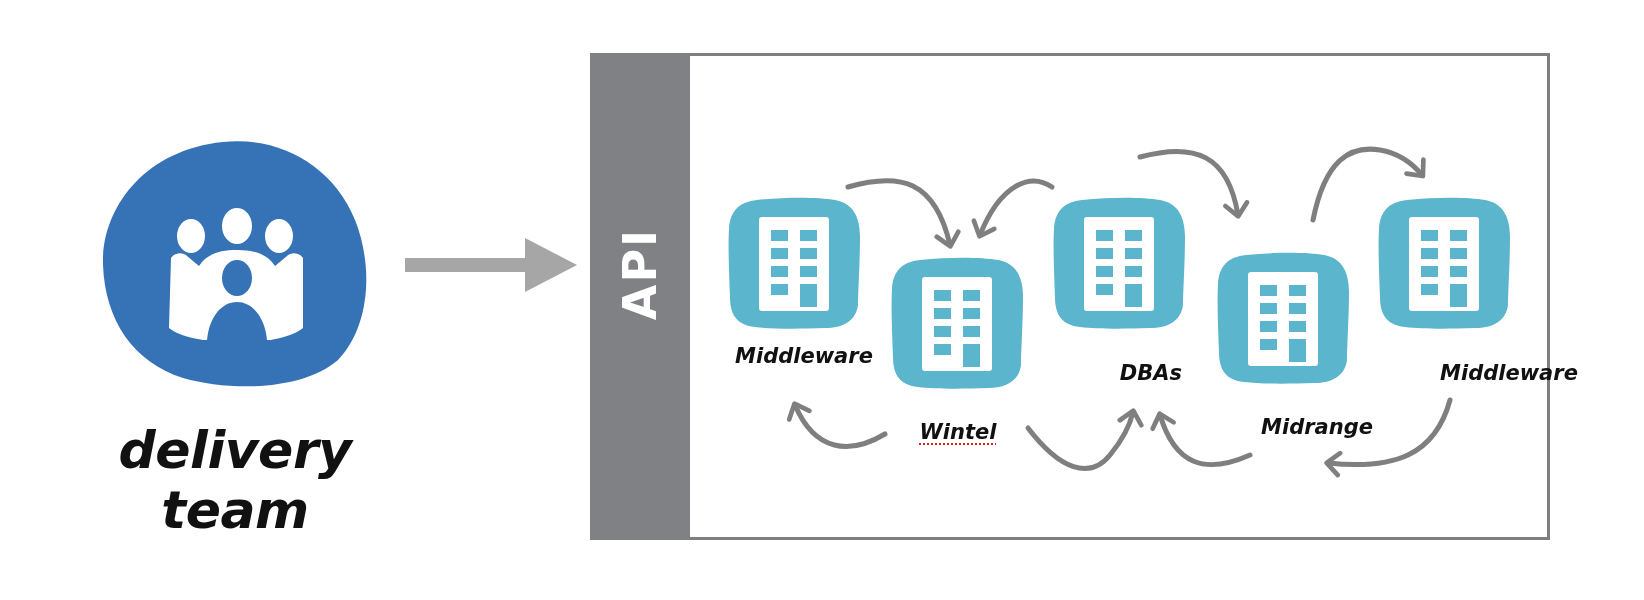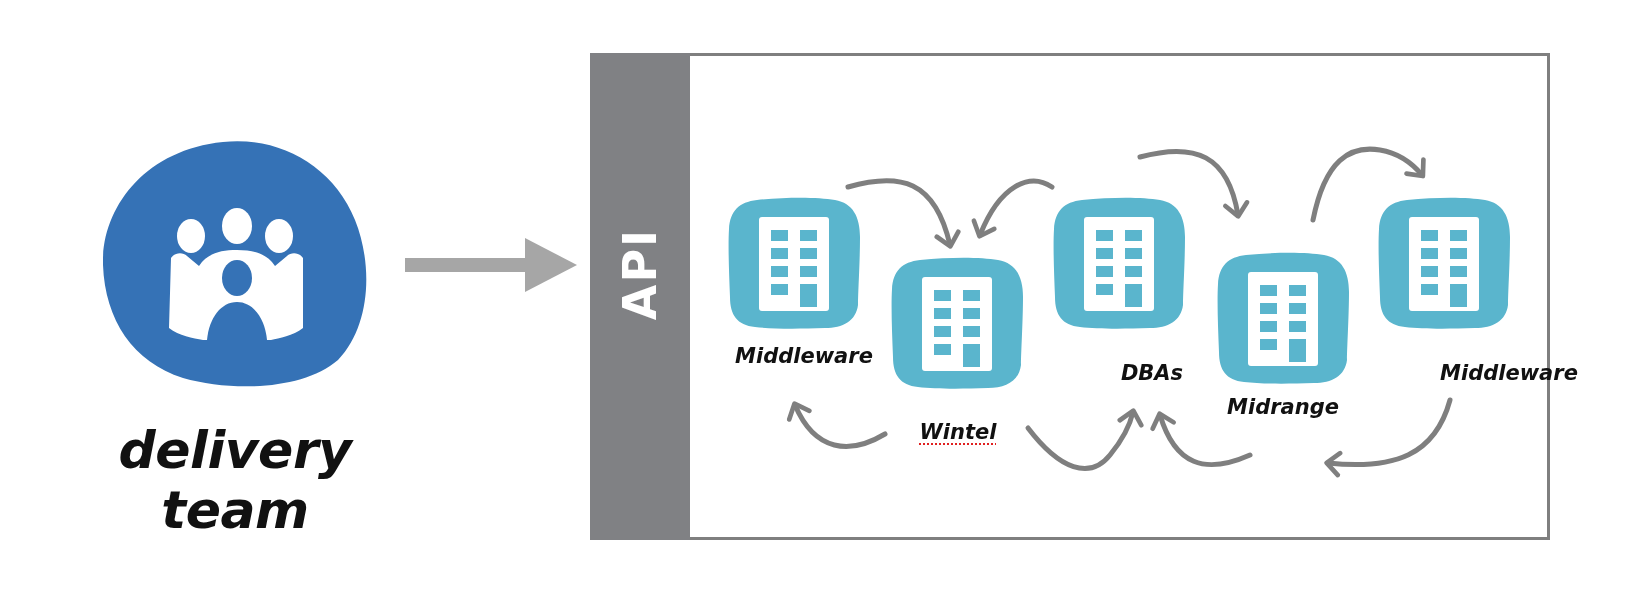--- a/index.html
+++ b/index.html
@@ -153,22 +153,22 @@
         <rect x="44" y="69" width="17" height="11" fill="#5ab5cd"></rect>
         <rect x="73" y="69" width="17" height="11" fill="#5ab5cd"></rect>
         <rect x="44" y="87" width="17" height="11" fill="#5ab5cd"></rect>
         <rect x="73" y="87" width="17" height="23" fill="#5ab5cd"></rect>
       </g>
     </svg>
   </div>
 
 <div class="team-label-text" style="left:714px; top:344px;"><span>Middleware</span></div>
 <div class="team-label-text" style="left:868px; top:420px;font-style:italic;"><span class="spell">Wintel</span></div>
-<div class="team-label-text" style="left:1062px; top:361px;"><span>DBAs</span></div>
-<div class="team-label-text" style="left:1193px; top:395px;"><span>Midrange</span></div>
+<div class="team-label-text" style="left:1002px; top:361px;text-align:right;"><span>DBAs</span></div>
+<div class="team-label-text" style="left:1193px; top:415px;text-align:right;"><span>Midrange</span></div>
 <div class="team-label-text" style="left:1419px; top:361px;"><span>Middleware</span></div>
 
 <svg id="arrows" class="abs" viewBox="0 0 1644 600">
   <defs>
     <marker id="ah" viewBox="0 0 20 20" refX="10" refY="10" markerWidth="5.5" markerHeight="5.5" orient="auto-start-reverse">
       <path d="M2,2 L11,10 L2,18" fill="none" stroke="#7f7f7f" stroke-width="3.4" stroke-linecap="round" stroke-linejoin="round"></path>
     </marker>
   </defs>
   <g fill="none" stroke="#7f7f7f" stroke-width="5" stroke-linecap="round">
 

